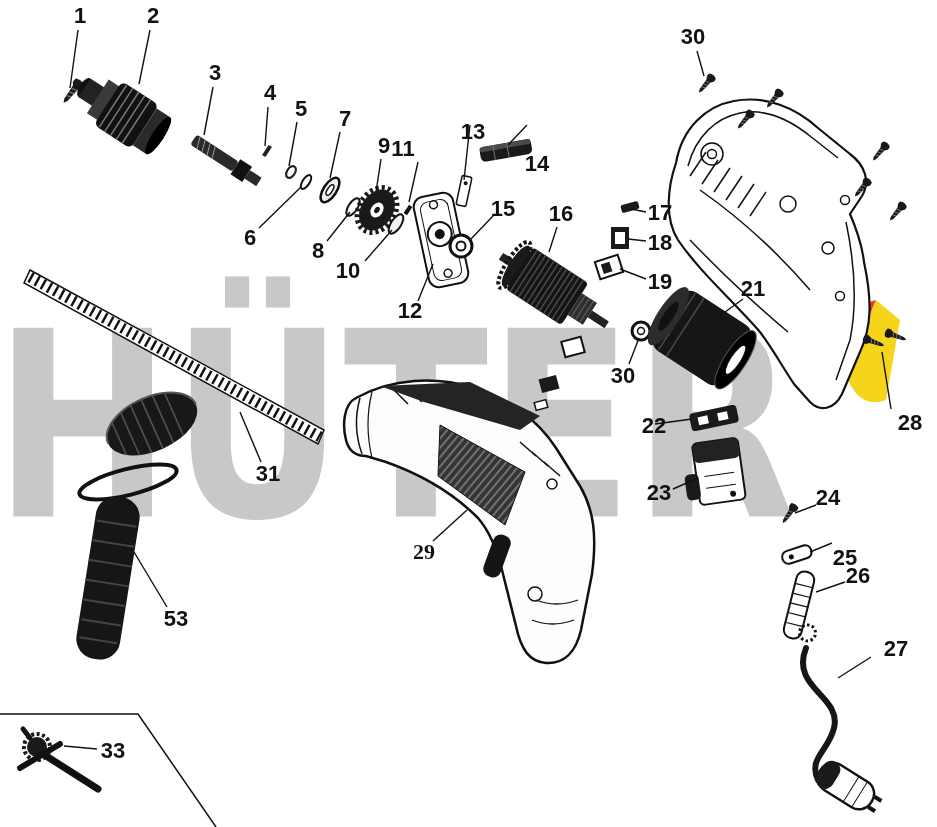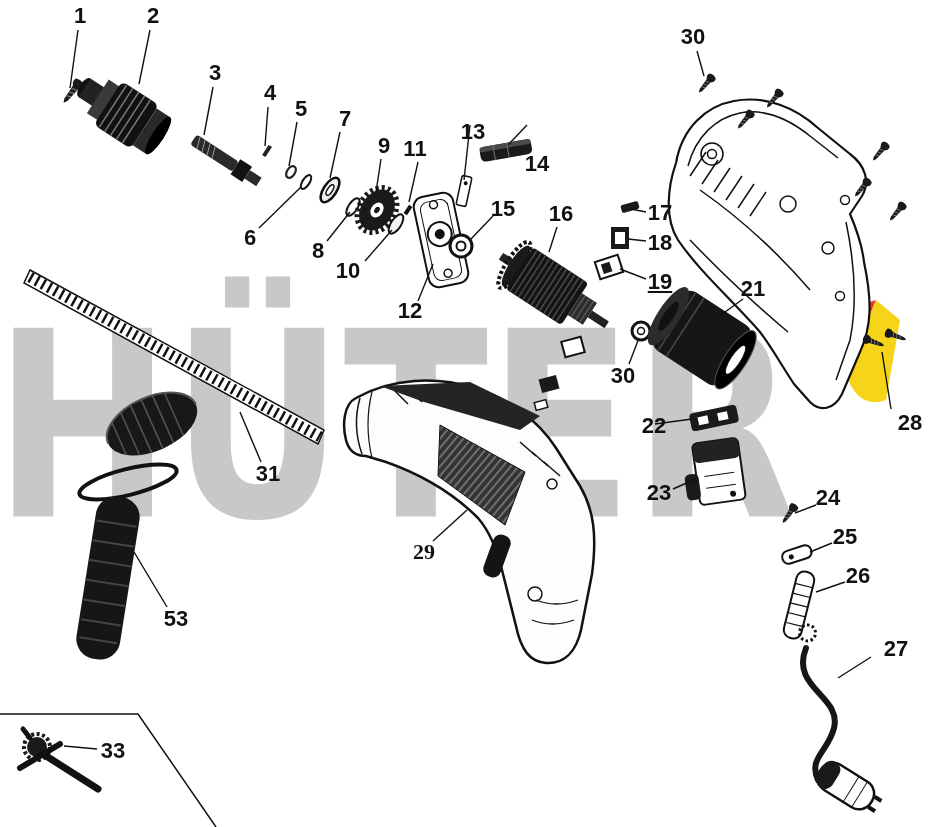--- a/index.html
+++ b/index.html
@@ -384,35 +384,35 @@
       <div class="callout" style="left: 80px; top: 16px;">1</div>
       <div class="callout" style="left: 153px; top: 16px;">2</div>
       <div class="callout" style="left: 215px; top: 73px;">3</div>
       <div class="callout" style="left: 270px; top: 93px;">4</div>
       <div class="callout" style="left: 301px; top: 109px;">5</div>
       <div class="callout" style="left: 250px; top: 238px;">6</div>
       <div class="callout" style="left: 345px; top: 119px;">7</div>
       <div class="callout" style="left: 318px; top: 251px;">8</div>
       <div class="callout" style="left: 384px; top: 146px;">9</div>
       <div class="callout" style="left: 348px; top: 271px;">10</div>
-      <div class="callout" style="left: 415px; top: 149px; text-align: right;">11</div>
+      <div class="callout" style="left: 403px; top: 149px; text-align: right;">11</div>
       <div class="callout" style="left: 410px; top: 311px;">12</div>
       <div class="callout" style="left: 473px; top: 111px; margin-top: 21px;">13</div>
       <div class="callout" style="left: 537px; top: 116px; margin-top: 48px;">14</div>
       <div class="callout" style="left: 503px; top: 209px;">15</div>
       <div class="callout" style="left: 561px; top: 214px;">16</div>
       <div class="callout" style="left: 660px; top: 213px;">17</div>
       <div class="callout" style="left: 660px; top: 243px;">18</div>
-      <div class="callout" style="left: 660px; top: 282px; text-decoration: underline;">19</div>
+      <div class="callout" style="left: 660px; top: 282px;">19</div>
       <div class="callout" style="left: 623px; top: 376px;">30</div>
       <div class="callout" style="left: 753px; top: 289px;">21</div>
       <div class="callout" style="left: 641px; top: 426px; margin-left: 13px;">22</div>
       <div class="callout" style="left: 659px; top: 493px;">23</div>
       <div class="callout" style="left: 828px; top: 498px;">24</div>
-      <div class="callout" style="left: 845px; top: 537px;">25</div>
+      <div class="callout" style="left: 845px; top: 558px;">25</div>
       <div class="callout" style="left: 858px; top: 576px;">26</div>
       <div class="callout" style="left: 896px; top: 649px;">27</div>
       <div class="callout" style="left: 895px; top: 423px; margin-left: 15px;">28</div>
       <div class="callout" style="left: 424px; top: 552px; font-family: Liberation Serif, serif;">29</div>
       <div class="callout" style="left: 693px; top: 37px;">30</div>
       <div class="callout" style="left: 268px; top: 474px;">31</div>
       <div class="callout" style="left: 176px; top: 619px;">53</div>
       <div class="callout" style="left: 113px; top: 751px;">33</div>
     </div>
 

